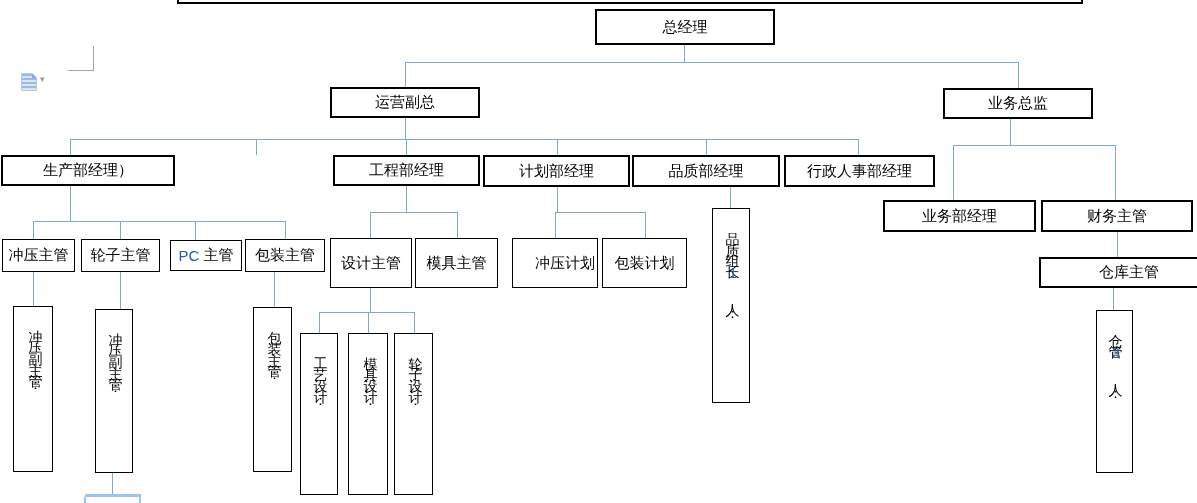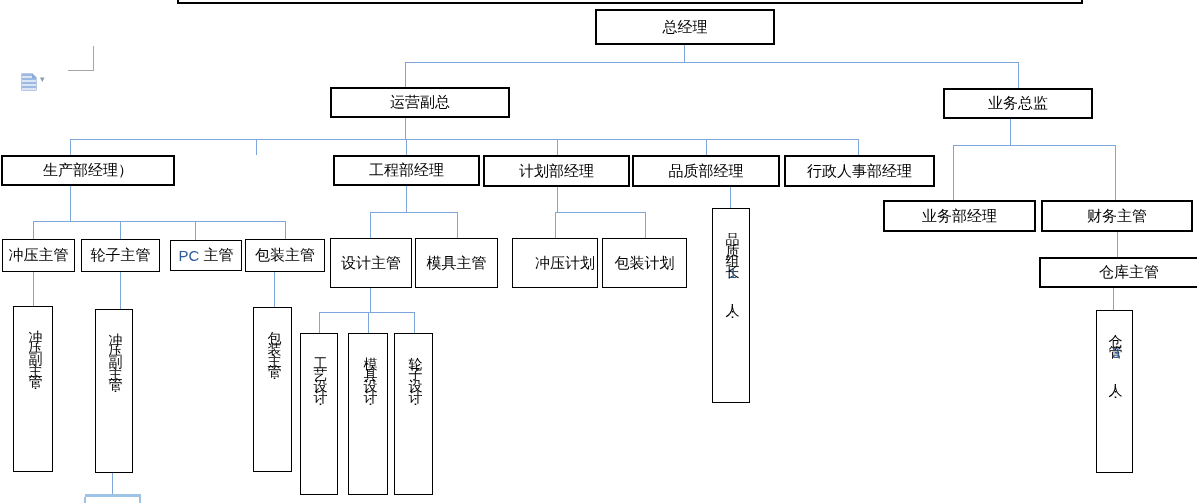--- a/index.html
+++ b/index.html
@@ -84,21 +84,21 @@
   <div class="line" style="left:319px;top:312px;width:1px;height:21px;"></div>
   <div class="line" style="left:368px;top:312px;width:1px;height:21px;"></div>
   <div class="line" style="left:414px;top:312px;width:1px;height:21px;"></div>
 
   <div class="line" style="left:112px;top:473px;width:1px;height:22px;"></div>
   <div class="line hl" style="left:85px;top:494px;width:56px;height:3px;"></div>
   <div class="line hl" style="left:84px;top:497px;width:2px;height:6px;"></div>
   <div class="line hl" style="left:139px;top:497px;width:2px;height:6px;"></div>
 
   <div class="n" style="left:595px;top:9px;width:180px;height:36px;"><span>总经理</span></div>
-  <div class="n" style="left:330px;top:87px;width:180px;height:31px;"><span>运营副总</span></div>
+  <div class="n" style="left:330px;top:87px;width:150px;height:31px;"><span>运营副总</span></div>
   <div class="n" style="left:1px;top:155px;width:174px;height:31px;"><span>生产部经理）</span></div>
 
   <div class="n" style="left:943px;top:88px;width:150px;height:31px;"><span>业务总监</span></div>
   <div class="n" style="left:333px;top:155px;width:147px;height:31px;"><span>工程部经理</span></div>
   <div class="n" style="left:483px;top:155px;width:147px;height:32px;"><span>计划部经理</span></div>
   <div class="n" style="left:632px;top:155px;width:148px;height:32px;"><span>品质部经理</span></div>
   <div class="n" style="left:784px;top:155px;width:151px;height:32px;"><span>行政人事部经理</span></div>
 
   <div class="n sm" style="left:2px;top:239px;width:73px;height:33px;"><span>冲压主管</span></div>
   <div class="n sm" style="left:81px;top:239px;width:79px;height:33px;"><span>轮子主管</span></div>

